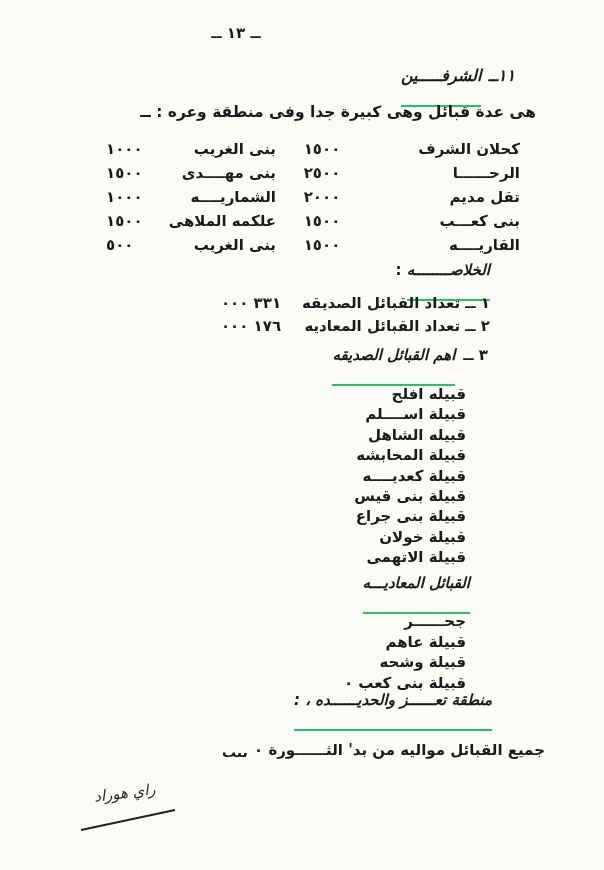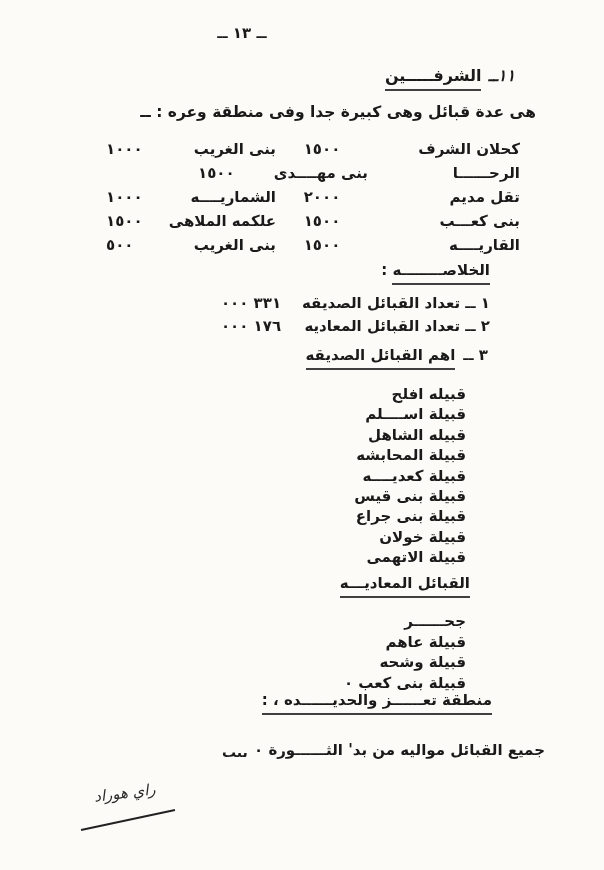--- a/index.html
+++ b/index.html
@@ -2,22 +2,22 @@
 <html lang="ar"><head>
 <meta charset="utf-8">
 <style>
   html,body{margin:0;padding:0;background:#fcfbf7;}
   .page{
     position:relative;width:604px;height:870px;background:#fcfbf7;
     font-family:"DejaVu Sans",sans-serif;font-weight:700;color:#1a1a1a;
     font-size:15px;direction:rtl;overflow:hidden;
   }
   .abs{position:absolute;white-space:nowrap;}
-  .ul{display:inline-block;border-bottom:2px solid #404040;padding-bottom:4px;}
-  .page-num{top:24px;left:194px;width:96px;text-align:center;letter-spacing:1px;}
+  .ul{display:inline-block;border-bottom:2px solid #22c55e;padding-bottom:20px;font-style:italic;}
+  .page-num{top:24px;left:188px;width:96px;text-align:center;letter-spacing:1px;}
   .title{top:66px;right:89px;font-size:16px;}
   .title .pfx{margin-left:7px;font-style:italic;}
   .intro{top:103px;right:68px;font-size:15.5px;}
   .ttable{top:137px;right:84px;width:414px;}
   .trow{display:flex;height:24px;line-height:24px;}
   .c-name-r{width:152px;}
   .c-num-r{width:92px;text-align:center;direction:ltr;}
   .c-name-l{width:125px;}
   .c-num-l{width:45px;text-align:left;direction:ltr;}
   .khulasa{top:261px;right:114px;}
@@ -53,20 +53,21 @@
 
   <div class="abs ttable">
     <div class="trow">
       <div class="c-name-r">كحلان الشرف</div>
       <div class="c-num-r">١٥٠٠</div>
       <div class="c-name-l">بنى الغريب</div>
       <div class="c-num-l">١٠٠٠</div>
     </div>
     <div class="trow">
       <div class="c-name-r">الرحــــــا</div>
+      <div class="c-num-r">٢٥٠٠</div>
       <div class="c-name-l">بنى مهــــدى</div>
       <div class="c-num-l">١٥٠٠</div>
     </div>
     <div class="trow">
       <div class="c-name-r">تقل مديم</div>
       <div class="c-num-r">٢٠٠٠</div>
       <div class="c-name-l">الشماريــــه</div>
       <div class="c-num-l">١٠٠٠</div>
     </div>
     <div class="trow">

